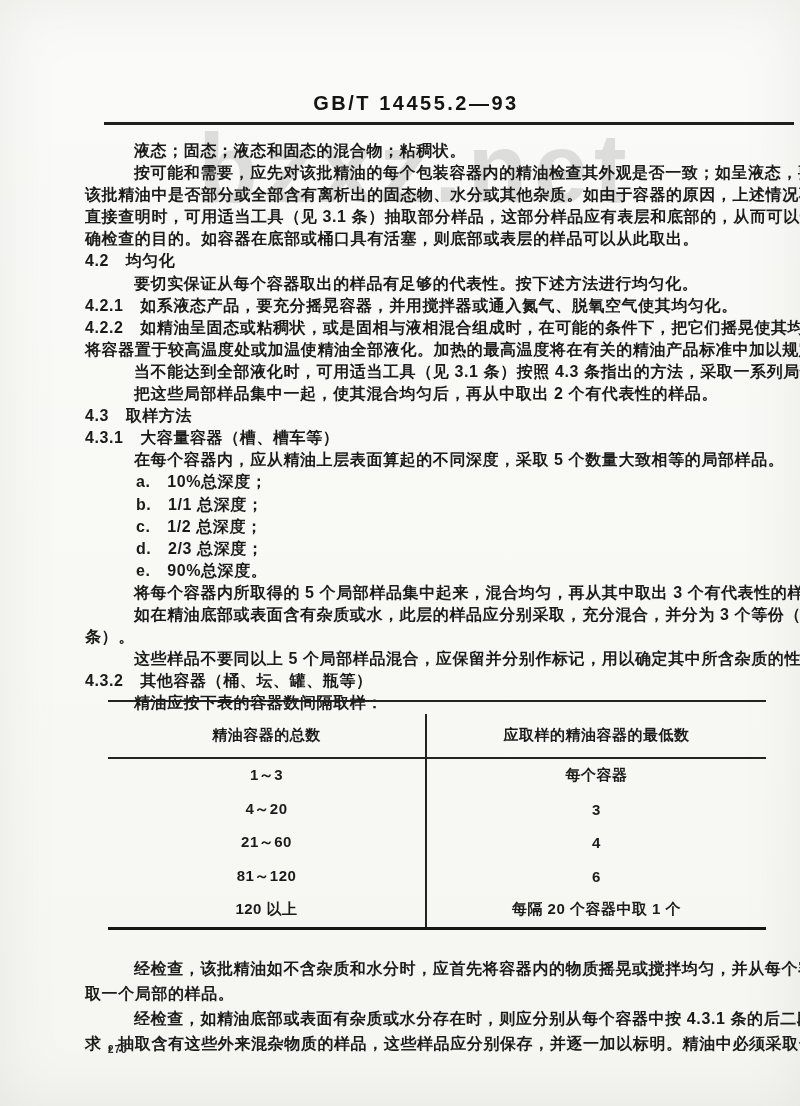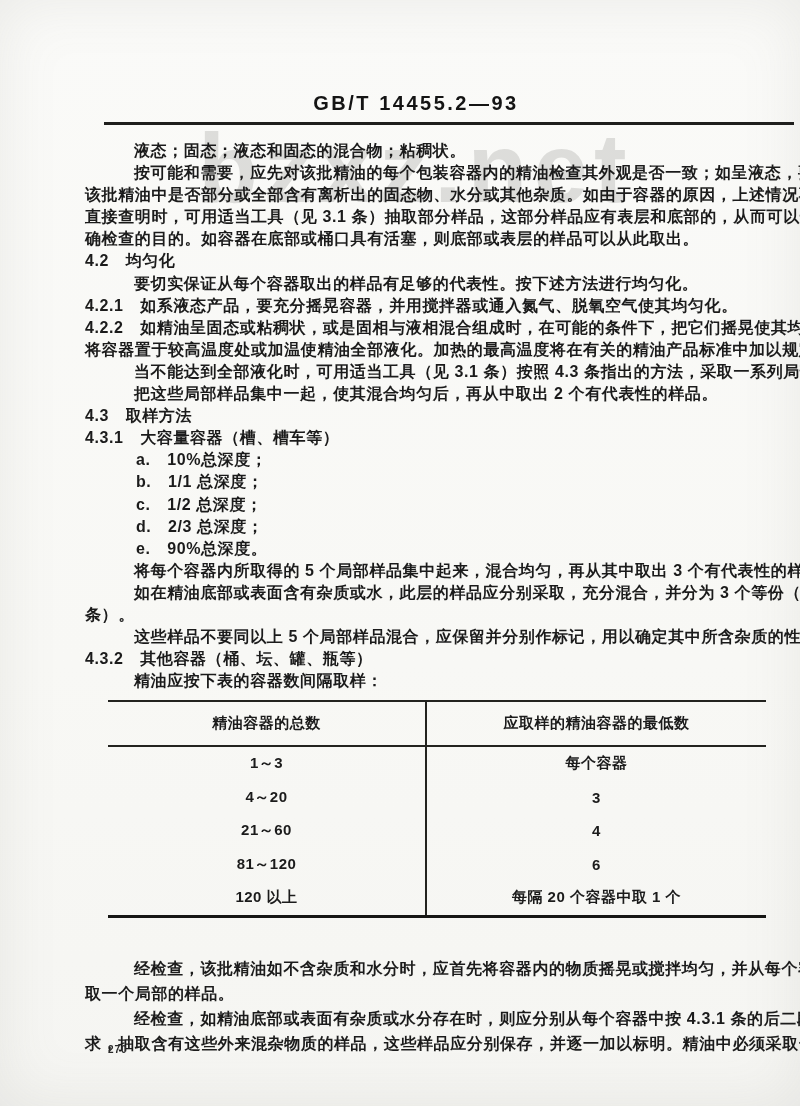--- a/index.html
+++ b/index.html
@@ -78,20 +78,21 @@
     left: 108px;
     width: 658px;
     z-index: 2;
     border-top: 2px solid #23231f;
     border-bottom: 3px solid #161614;
   }
   .thead {
     display: flex;
     height: 43px;
     border-bottom: 2px solid #23231f;
+    margin-top: 12px;
   }
   .trow {
     display: flex;
     height: 33.5px;
     text-align: right;
   }
   .cell {
     display: flex;
     align-items: center;
     justify-content: center;
@@ -147,20 +148,21 @@
       <div class="line flush">确检查的目的。如容器在底部或桶口具有活塞，则底部或表层的样品可以从此取出。</div>
       <div class="line section">4.2　均匀化</div>
       <div class="line indent">要切实保证从每个容器取出的样品有足够的代表性。按下述方法进行均匀化。</div>
       <div class="line section">4.2.1　如系液态产品，要充分摇晃容器，并用搅拌器或通入氮气、脱氧空气使其均匀化。</div>
       <div class="line section">4.2.2　如精油呈固态或粘稠状，或是固相与液相混合组成时，在可能的条件下，把它们摇晃使其均匀，</div>
       <div class="line flush">将容器置于较高温度处或加温使精油全部液化。加热的最高温度将在有关的精油产品标准中加以规定。</div>
       <div class="line indent">当不能达到全部液化时，可用适当工具（见 3.1 条）按照 4.3 条指出的方法，采取一系列局部样品。</div>
       <div class="line indent">把这些局部样品集中一起，使其混合均匀后，再从中取出 2 个有代表性的样品。</div>
       <div class="line section">4.3　取样方法</div>
       <div class="line section">4.3.1　大容量容器（槽、槽车等）</div>
+      <div class="line indent">在每个容器内，应从精油上层表面算起的不同深度，采取 5 个数量大致相等的局部样品。</div>
       <div class="line list">a.　10%总深度；</div>
       <div class="line list">b.　1/1 总深度；</div>
       <div class="line list">c.　1/2 总深度；</div>
       <div class="line list">d.　2/3 总深度；</div>
       <div class="line list">e.　90%总深度。</div>
       <div class="line indent">将每个容器内所取得的 5 个局部样品集中起来，混合均匀，再从其中取出 3 个有代表性的样品。</div>
       <div class="line indent">如在精油底部或表面含有杂质或水，此层的样品应分别采取，充分混合，并分为 3 个等份（见 4.1</div>
       <div class="line flush">条）。</div>
       <div class="line indent">这些样品不要同以上 5 个局部样品混合，应保留并分别作标记，用以确定其中所含杂质的性质。</div>
       <div class="line section">4.3.2　其他容器（桶、坛、罐、瓶等）</div>

